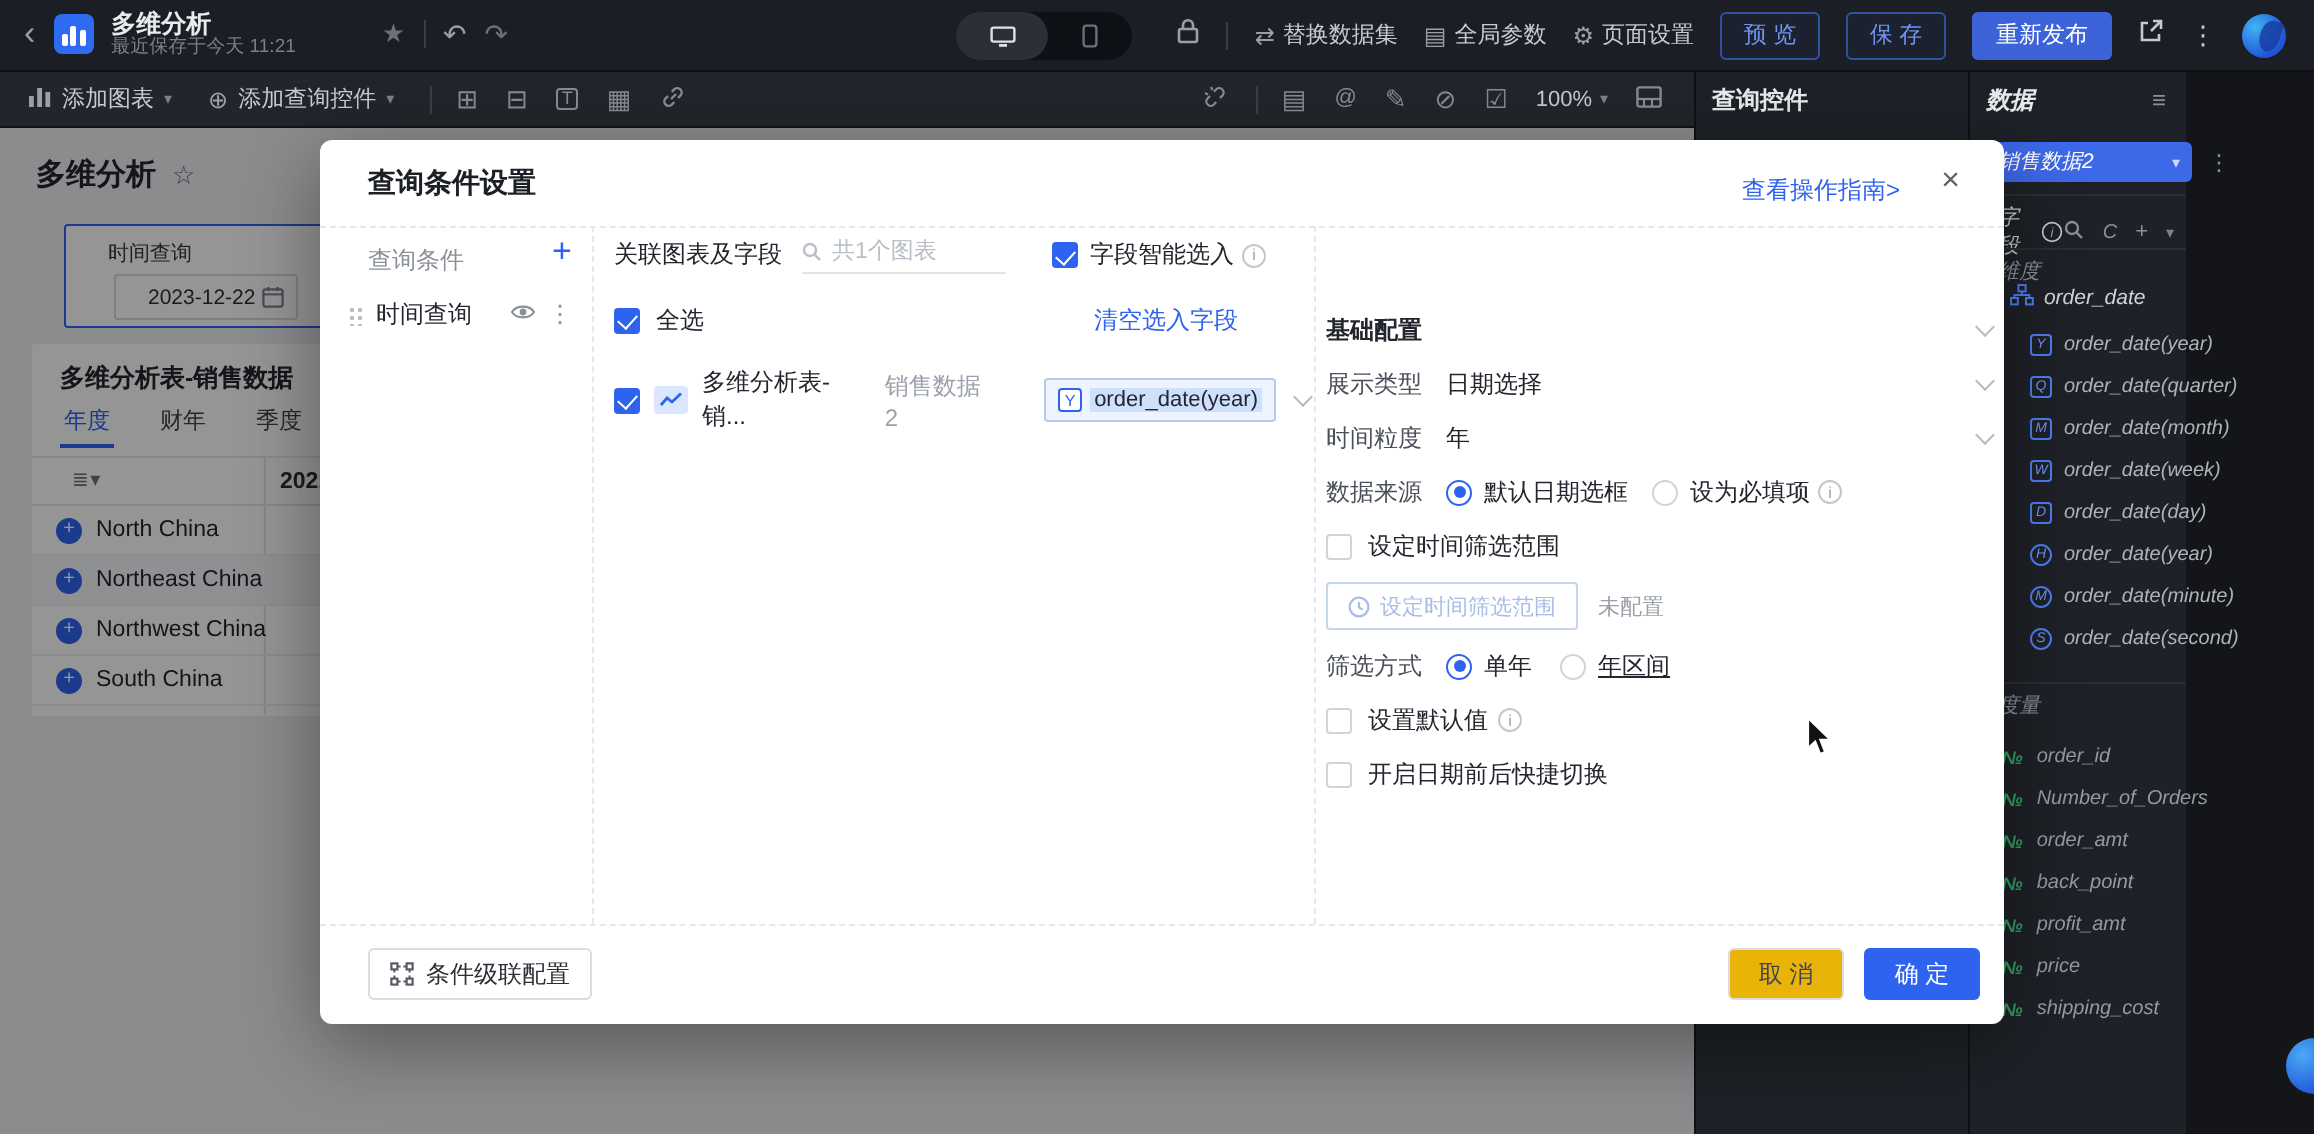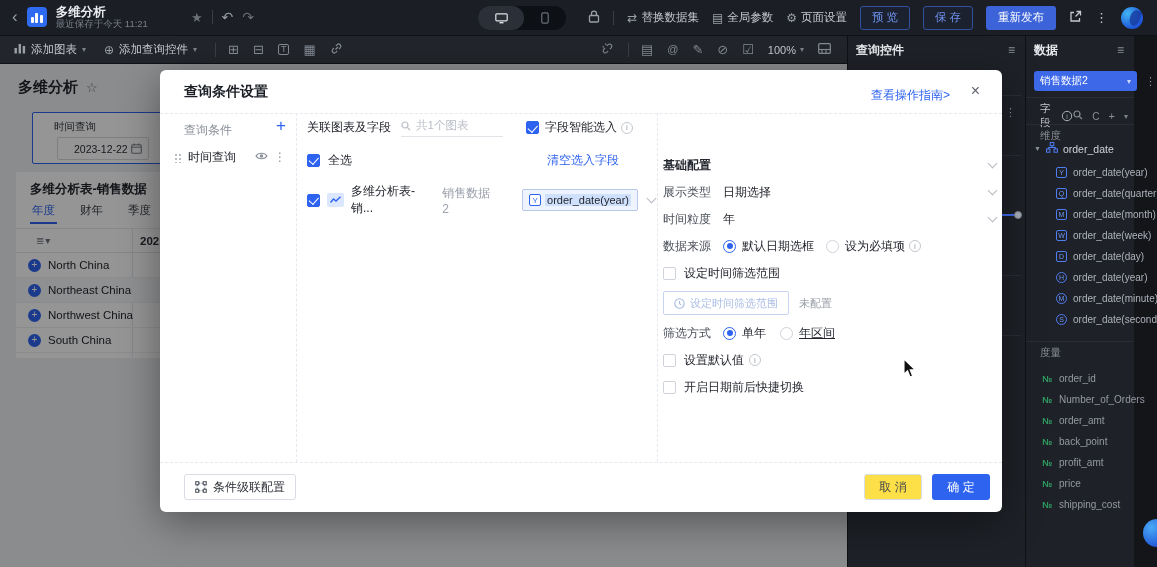--- a/index.html
+++ b/index.html
@@ -53,21 +53,21 @@
   
   .qcpanel{position:absolute;top:36px;left:847px;width:178px;height:531px;background:#1e2127;border-left:1px solid #0f1114;z-index:4;}
   .panel-head{display:flex;align-items:center;justify-content:space-between;height:28px;padding:0 10px 0 8px;}
   .panel-title{font-size:12px;color:#e8eaee;font-weight:bold;}
   .panel-hico{color:#8a8f99;font-size:12px;}
   .qc-line{position:absolute;left:4px;right:4px;height:1px;background:#2b2e35;}
   .qc-dots{position:absolute;left:157px;top:70px;color:#8a8f99;font-size:11px;}
   .qc-slider-line{position:absolute;left:138px;top:178px;width:30px;height:2px;background:#3f6df0;}
   .qc-slider-dot{position:absolute;left:166px;top:175px;width:8px;height:8px;border-radius:50%;background:#aab0ba;border:1px solid #7d828c;}
 
-  .datapanel{position:absolute;top:36px;left:1025px;width:109px;height:531px;background:#1e2127;border-left:1px solid #0f1114;z-index:4;}
+  .datapanel{position:absolute;top:36px;left:984px;width:109px;height:531px;background:#1e2127;border-left:1px solid #0f1114;z-index:4;font-style:italic;}
   .ds-btn{position:absolute;left:8px;top:35px;width:103px;height:20px;background:#3d68e8;border-radius:3px;
           display:flex;align-items:center;padding:0 6px;color:#fff;font-size:10.5px;}
   .ds-btn .caret{color:#cdd9ff;margin-left:auto;}
   .ds-dots{position:absolute;left:119px;top:39px;color:#8a8f99;font-size:11px;}
   .dp-line{position:absolute;left:0;right:0;height:1px;background:#2a2d34;}
   .fields-row{position:absolute;left:14px;top:66px;right:6px;display:flex;align-items:center;color:#c6c9d0;font-size:10.5px;}
   .fields-ics{margin-left:auto;display:flex;gap:9px;color:#8a8f99;font-size:10px;align-items:center;}
   .sec-label{position:absolute;left:14px;font-size:10.5px;color:#8a8f99;}
   .tree-parent{position:absolute;left:8px;top:106px;display:flex;align-items:center;gap:5px;color:#d0d4da;font-size:10.5px;}
   .tw{color:#8a8f99;font-size:7px;}
@@ -157,21 +157,21 @@
   .cval{color:#23262e;}
   .crt{margin-left:auto;}
   .sec-head{font-weight:bold;color:#23262e;}
   .dis-btn{height:24px;border:1px solid #c7d4f0;border-radius:2px;color:#a9bce4;font-size:11px;
            display:inline-flex;align-items:center;gap:5px;padding:0 10px;background:#fff;}
   .notset{color:#9aa0a8;font-size:11px;margin-left:10px;}
 
   .mfoot-btn{position:absolute;left:24px;top:404px;height:26px;border:1px solid #d9dce2;border-radius:3px;
              display:flex;align-items:center;gap:6px;padding:0 10px;font-size:12px;color:#2b2f36;background:#fff;}
   .foot-right{position:absolute;right:12px;top:404px;display:flex;gap:10px;}
-  .btn-cancel{width:58px;height:26px;border:1px solid #d9dce2;border-radius:3px;background:#fde047;color:#41454d;
+  .btn-cancel{width:58px;height:26px;border:1px solid #d9dce2;border-radius:3px;background:#eab308;color:#41454d;
               font-size:12px;display:flex;align-items:center;justify-content:center;}
   .btn-ok{width:58px;height:26px;border-radius:3px;background:#2e63f0;color:#fff;font-size:12px;
           display:flex;align-items:center;justify-content:center;}
 
   .cursor{position:absolute;left:903px;top:358px;z-index:99;}
   .gi{line-height:1;}
 </style>
 </head>
 <body>
 

